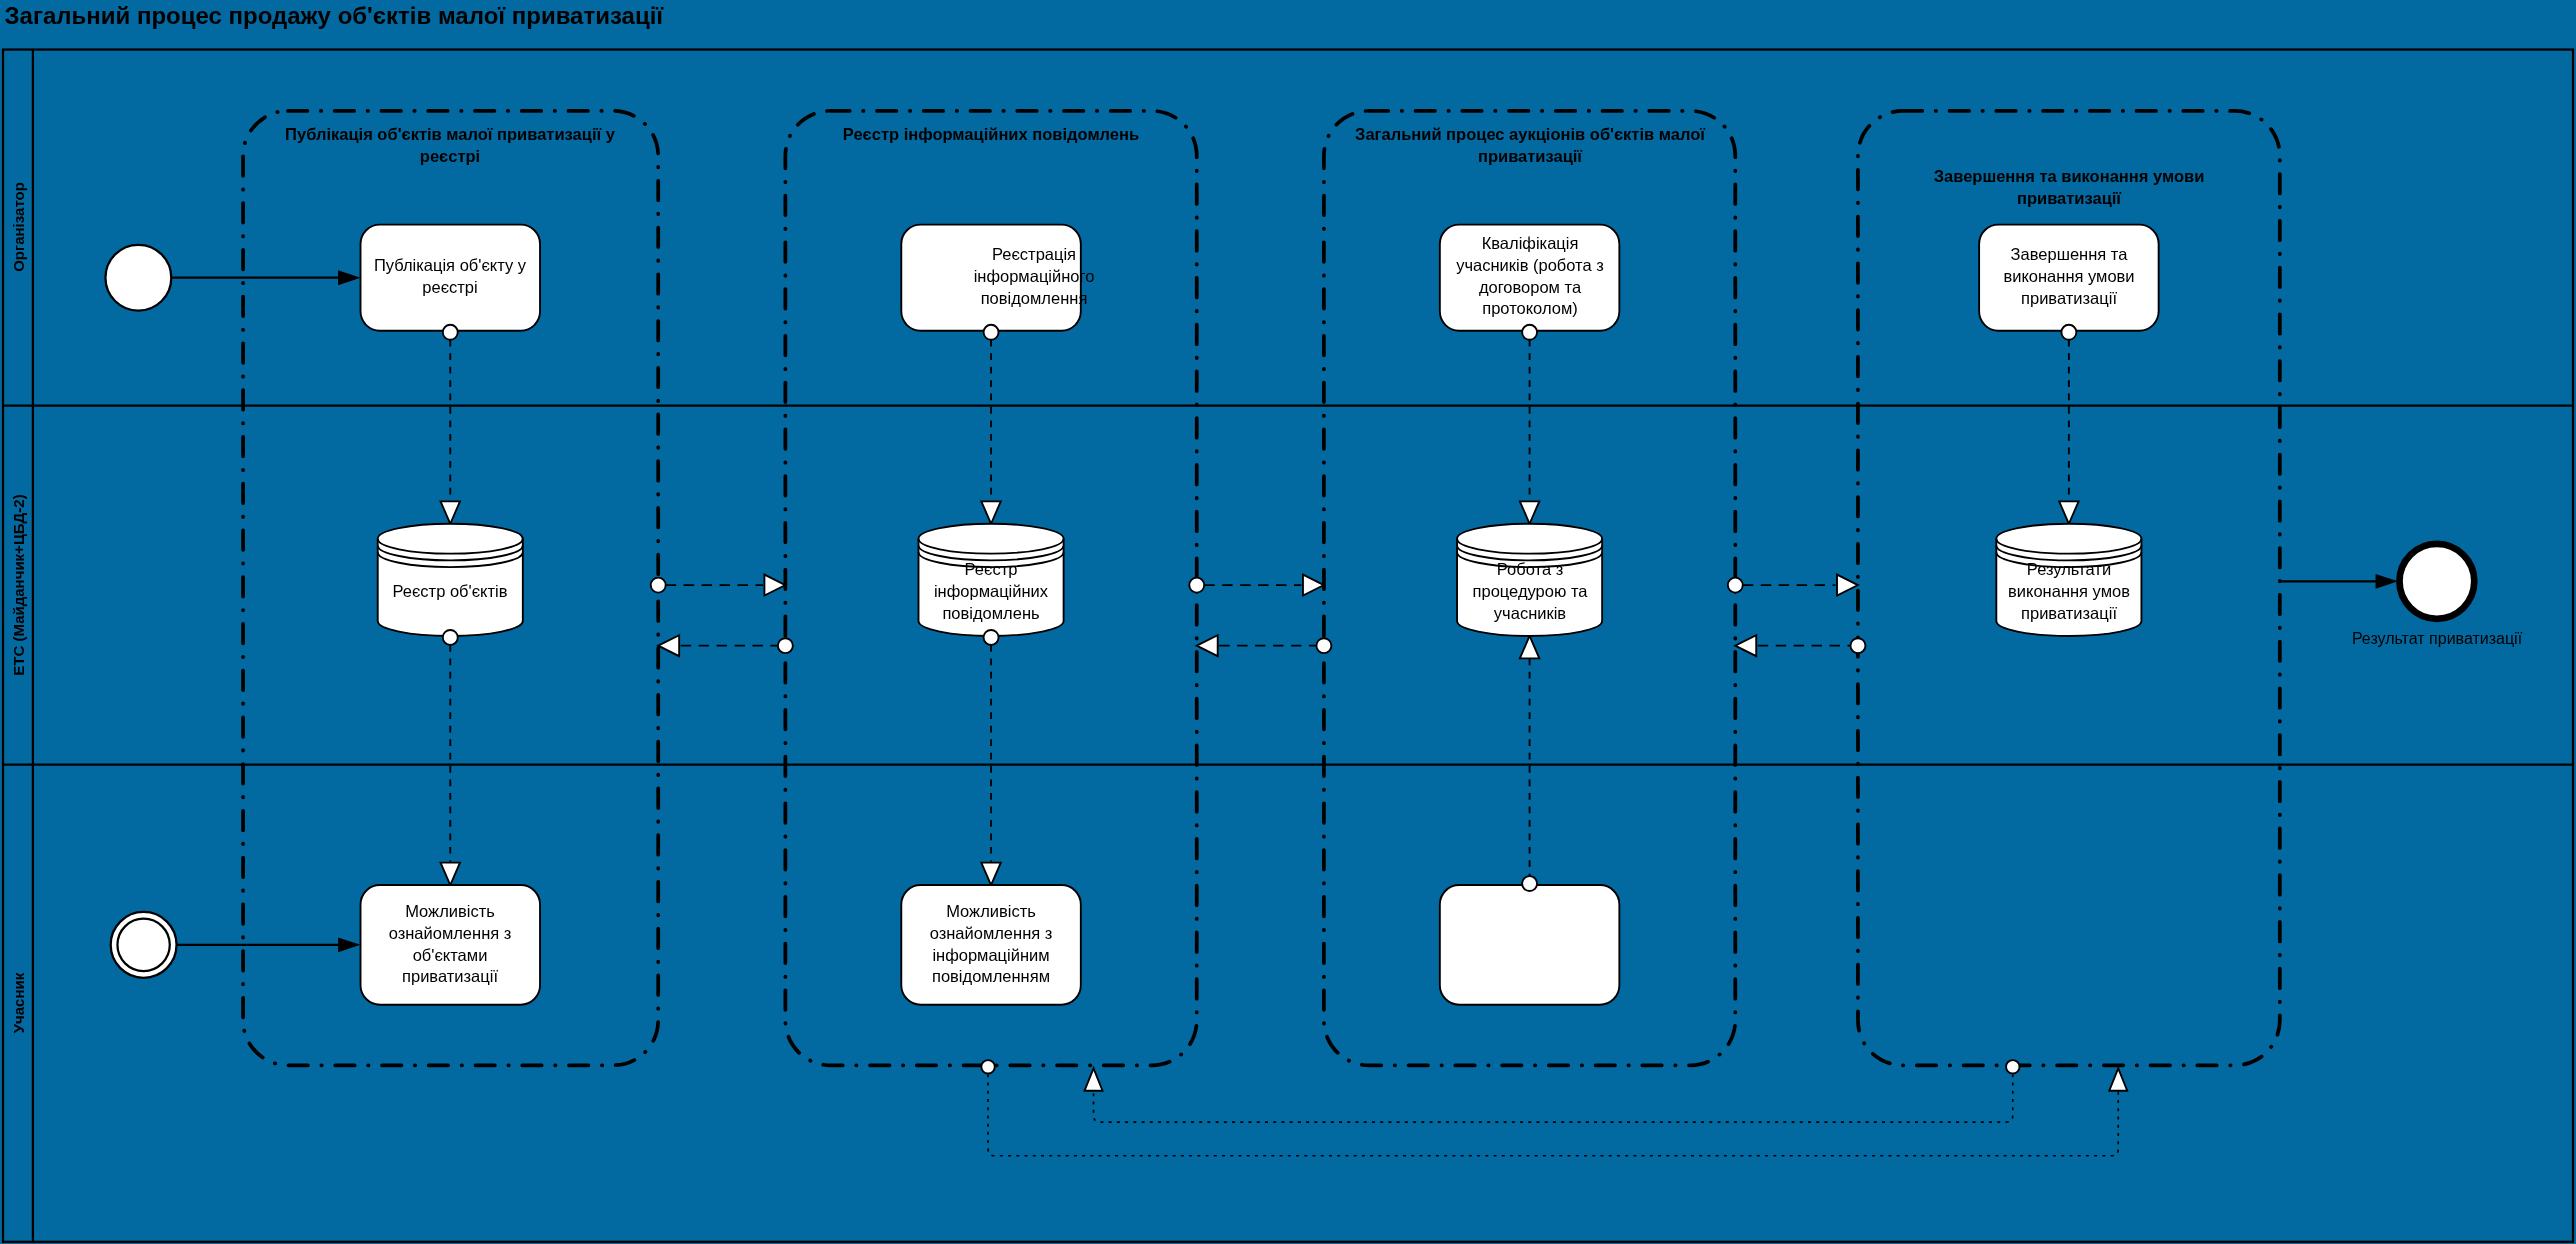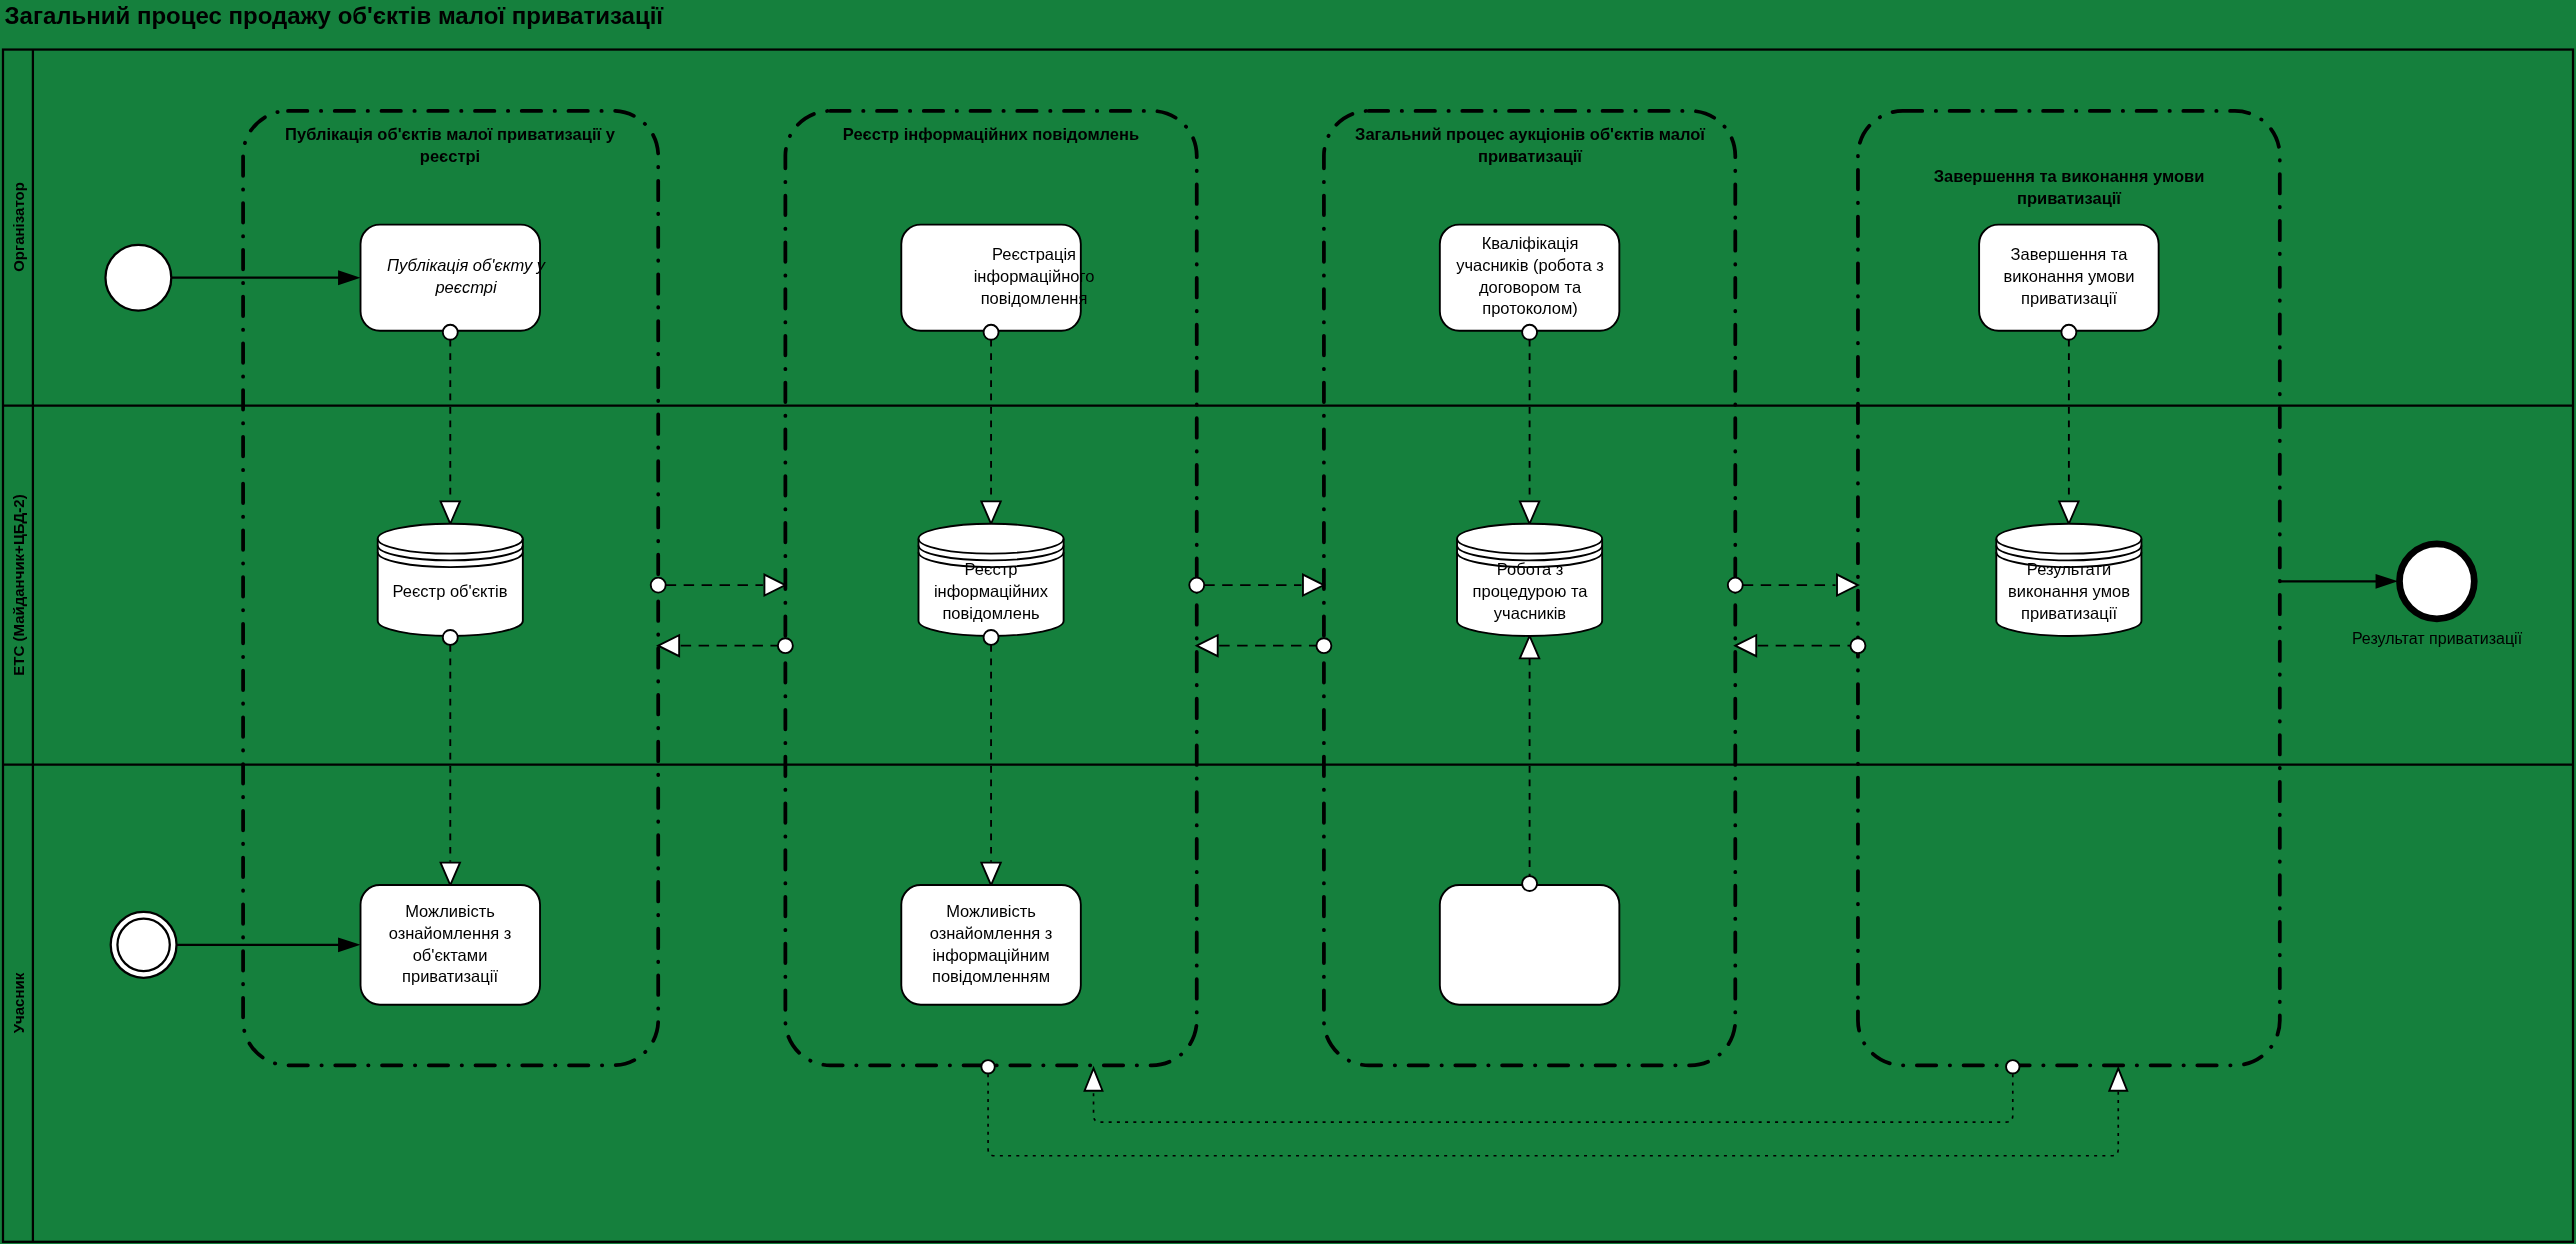--- a/index.html
+++ b/index.html
@@ -1,19 +1,19 @@
 <!DOCTYPE html>
 <html lang="uk" style="font-size:12px"><head>
 <meta charset="utf-8">
 <style>
   html,body{margin:0;padding:0;background:#ffffff;}
   #canvas{
     position:relative;
     width:2576px;height:1245px;
-    background:#15803d;
+    background:#0369a1;
     font-family:"Liberation Sans","DejaVu Sans",sans-serif;
     color:#000;
     overflow:hidden;
   }
   #diagram-svg{position:absolute;left:0;top:0;}
   .lbl{
     position:absolute;
     font-size:16.5px;
     line-height:1.32;
     white-space:pre;
@@ -200,21 +200,21 @@
   <div class="lane-lbl" style="left:18px;top:1003px;">Учасник</div>
 
   <div class="hdr" style="left:450px;top:123px;">Публікація об'єктів малої приватизації у
 реєстрі</div>
   <div class="hdr" style="left:991px;top:123px;">Реєстр інформаційних повідомлень</div>
   <div class="hdr" style="left:1530px;top:123px;">Загальний процес аукціонів об'єктів малої
 приватизації</div>
   <div class="hdr" style="left:2069px;top:123px;margin-top:42px;">Завершення та виконання умови
 приватизації</div>
 
-  <div class="lbl" style="left:466px;top:277px;font-style:italic;">Публікація об'єкту у
+  <div class="lbl" style="left:450px;top:277px;">Публікація об'єкту у
 реєстрі</div>
   <div class="lbl" style="left:1034px;top:277px;">Реєстрація
 інформаційного
 повідомлення</div>
   <div class="lbl" style="left:1530px;top:277px;">Кваліфікація
 учасників (робота з
 договором та
 протоколом)</div>
   <div class="lbl" style="left:2069px;top:277px;">Завершення та
 виконання умови

